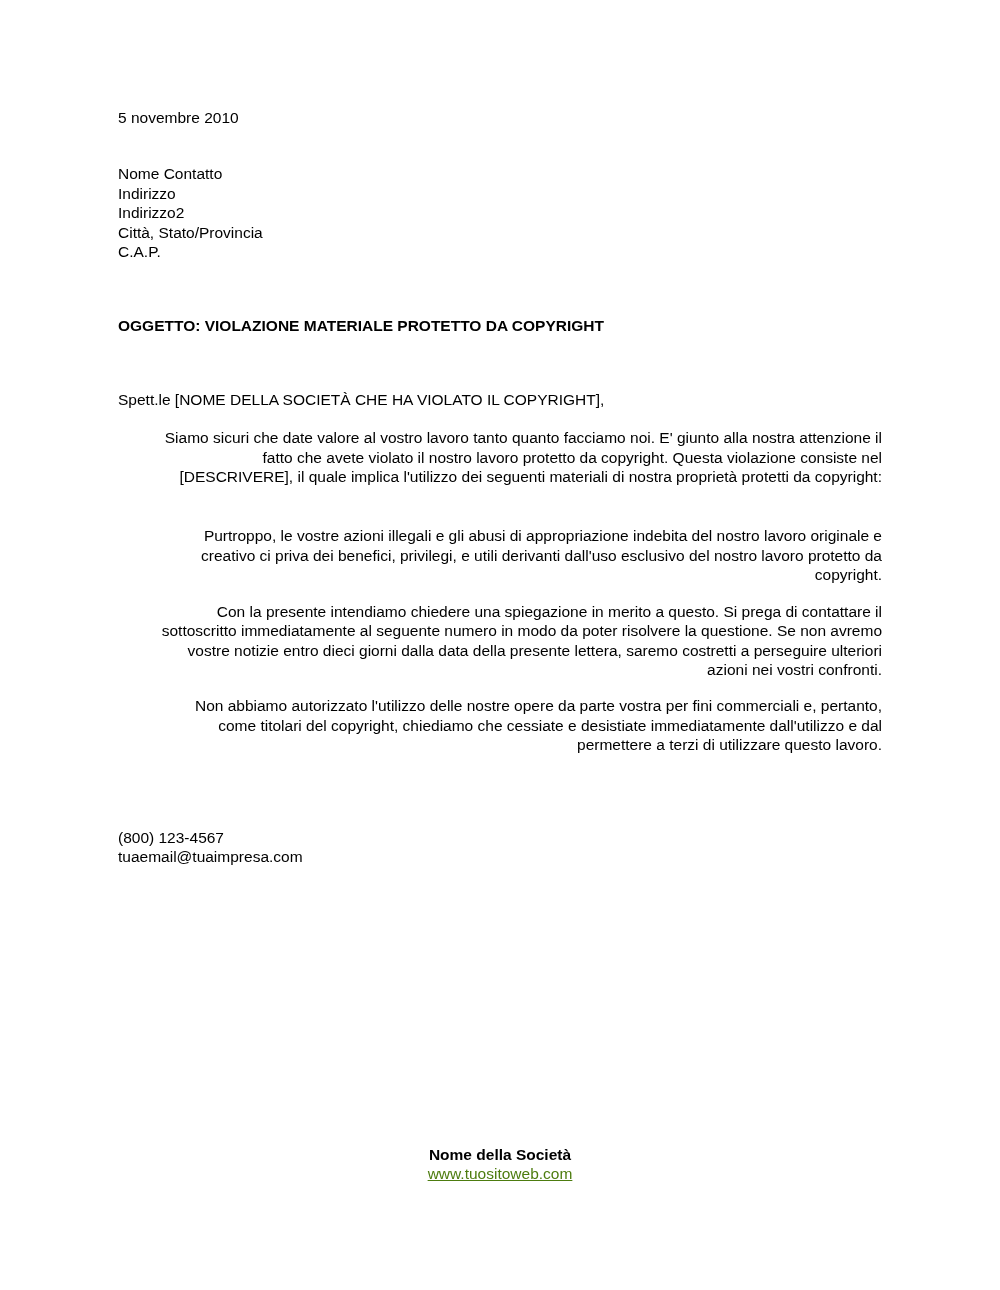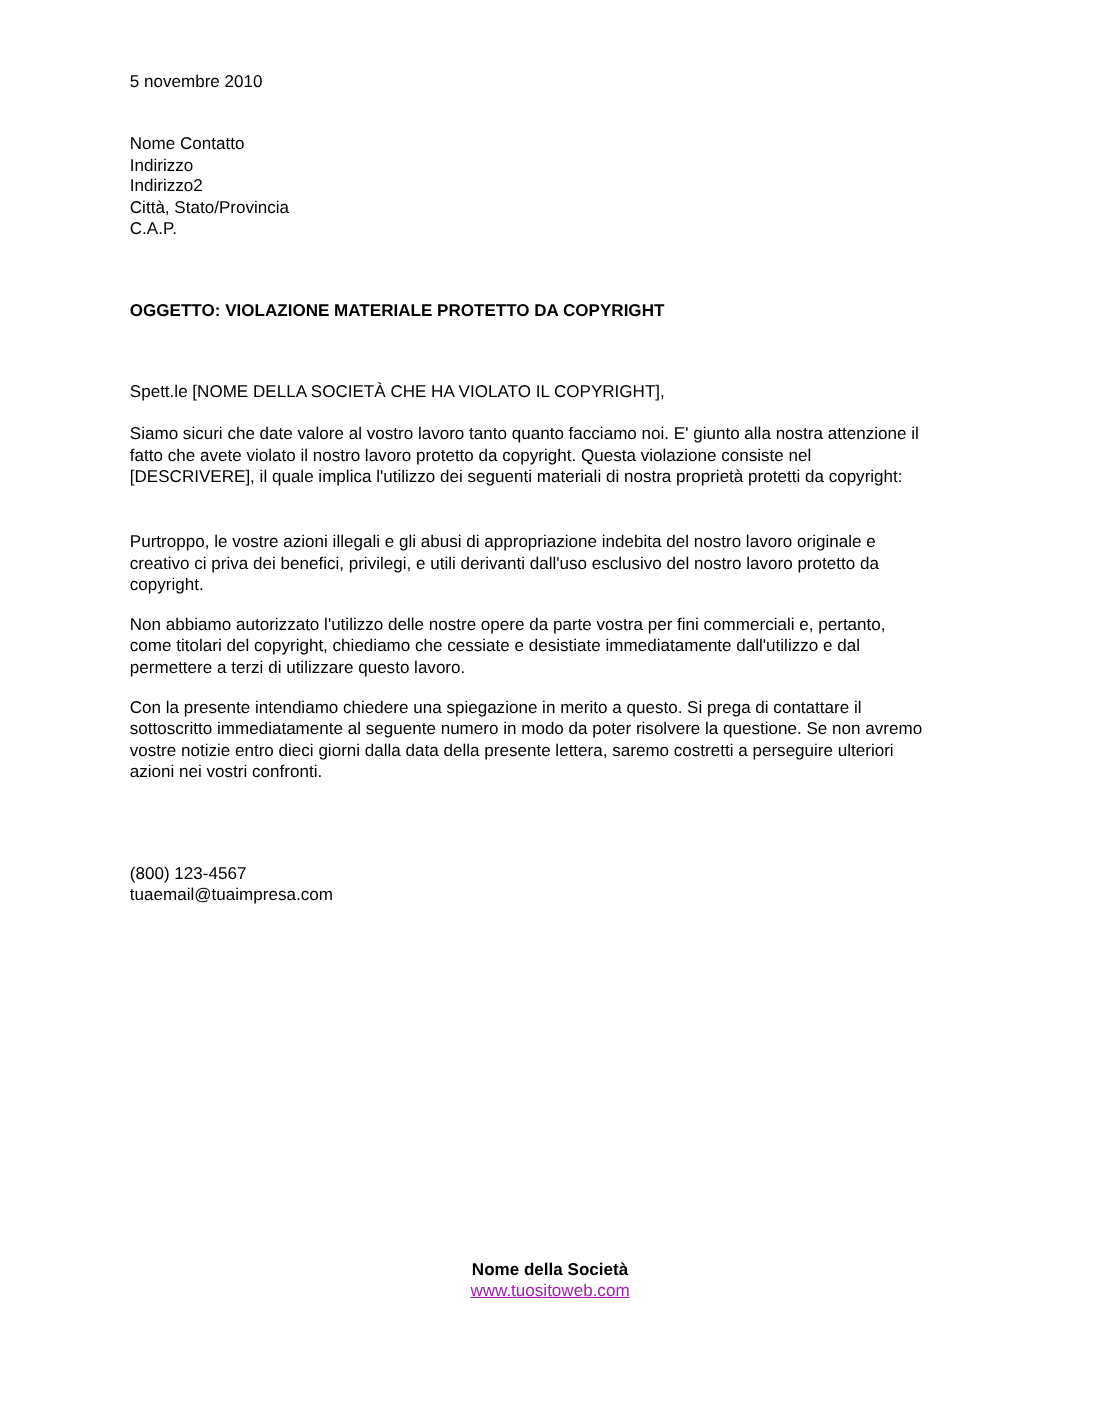--- a/index.html
+++ b/index.html
@@ -9,47 +9,47 @@
     height: 1290px;
     background: #ffffff;
     color: #000000;
     font-family: "Liberation Sans", sans-serif;
     font-size: 15.5px;
     line-height: 19.4px;
     box-sizing: border-box;
     overflow: hidden;
   }
   .content {
-    padding: 65px 118px 0 118px;
+    padding: 108px 118px 0 118px;
   }
   .pre { white-space: pre-line; }
   .date-line { margin: 0; }
   .recipient-block { margin-top: 37px; }
   .subject-line {
     margin-top: 55px;
     font-weight: bold;
   }
   .salutation { margin-top: 54px; }
-  p.body-para { margin: 19px 0 0 0; }
+  p.body-para { margin: 19px 0 0 0; text-align: right; }
   p.body-para.big-gap { margin-top: 40px; }
   p.body-para.small-gap { margin-top: 17px; }
   .closing { margin-top: 35px; }
   .signature-block { margin-top: 73px; }
   .page-footer {
     position: absolute;
     top: 1146px;
     left: 0;
     width: 100%;
     text-align: center;
     line-height: 18.5px;
   }
   .footer-company { font-weight: bold; }
   .footer-phone { margin-left: 24px; }
   .footer-link {
-    color: #a21caf;
+    color: #4d7c0f;
     text-decoration: underline;
     cursor: pointer;
   }
 </style>
 </head>
 <body>
 
 <div class="page">
   <div class="content">
 
@@ -69,28 +69,28 @@
 
     <p class="body-para pre">Siamo sicuri che date valore al vostro lavoro tanto quanto facciamo noi. E' giunto alla nostra attenzione il
 fatto che avete violato il nostro lavoro protetto da copyright. Questa violazione consiste nel
 [DESCRIVERE], il quale implica l'utilizzo dei seguenti materiali di nostra proprietà protetti da copyright:</p>
 
 
     <p class="body-para pre big-gap">Purtroppo, le vostre azioni illegali e gli abusi di appropriazione indebita del nostro lavoro originale e
 creativo ci priva dei benefici, privilegi, e utili derivanti dall'uso esclusivo del nostro lavoro protetto da
 copyright.</p>
 
-    <p class="body-para pre small-gap">Non abbiamo autorizzato l'utilizzo delle nostre opere da parte vostra per fini commerciali e, pertanto,
-come titolari del copyright, chiediamo che cessiate e desistiate immediatamente dall'utilizzo e dal
-permettere a terzi di utilizzare questo lavoro.</p>
-
     <p class="body-para pre small-gap">Con la presente intendiamo chiedere una spiegazione in merito a questo. Si prega di contattare il
 sottoscritto immediatamente al seguente numero in modo da poter risolvere la questione. Se non avremo
 vostre notizie entro dieci giorni dalla data della presente lettera, saremo costretti a perseguire ulteriori
 azioni nei vostri confronti.</p>
+
+    <p class="body-para pre small-gap">Non abbiamo autorizzato l'utilizzo delle nostre opere da parte vostra per fini commerciali e, pertanto,
+come titolari del copyright, chiediamo che cessiate e desistiate immediatamente dall'utilizzo e dal
+permettere a terzi di utilizzare questo lavoro.</p>
 
 
     <div class="signature-block">
       <div>(800) 123-4567</div>
       <div>tuaemail@tuaimpresa.com</div>
     </div>
 
   </div>
 
   <div class="page-footer">

